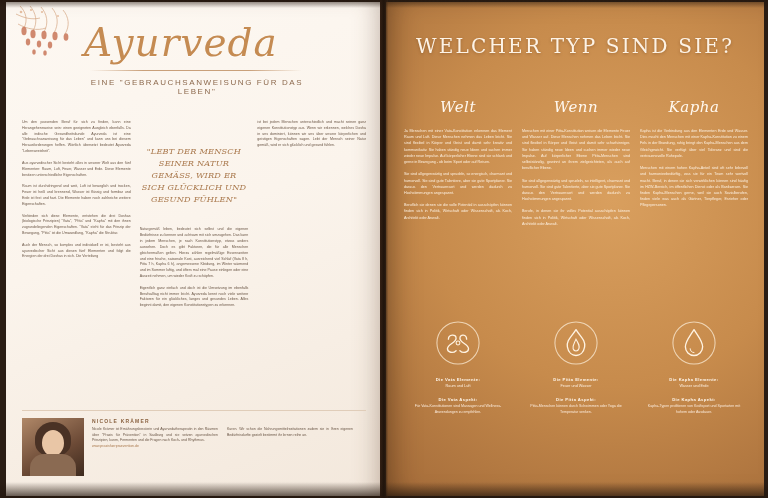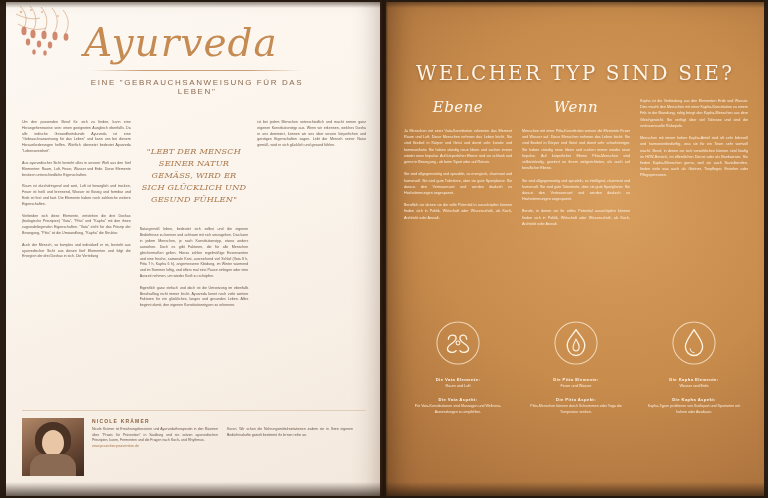--- a/index.html
+++ b/index.html
@@ -150,21 +150,21 @@
     width: 378px; height: 494px;
     background: radial-gradient(130% 100% at 60% 40%, #d99f5e 0%, #c78b4c 38%, #a9703c 70%, #80512b 100%);
     box-shadow: inset 16px 0 30px -14px rgba(50,25,10,0.55);
     overflow: hidden;
     color: #fff;
   }
   .right-inner { position: absolute; inset: 0; }
 
   .rtitle {
     position: absolute;
-    left: 0; right: 0; top: 59px;
+    left: 0; right: 0; top: 32px;
     text-align: center;
     font-family: "DejaVu Serif", serif;
     font-size: 20px;
     letter-spacing: 2.2px;
     color: #fdf3e6;
     text-shadow: 0 1px 3px rgba(90,50,20,0.35);
   }
 
   .types {
     position: absolute;
@@ -331,34 +331,35 @@
   </div>
 
   <div class="right-page">
     <div class="right-inner">
 
       <div class="rtitle">WELCHER TYP SIND SIE?</div>
 
       <div class="types">
 
         <div class="type-col">
-          <div class="type-name">Ebene</div>
+          <div class="type-name">Welt</div>
           <p>Ja Menschen mit einer Vata-Konstitution erkennen das Element Raum und Luft. Diese Menschen nehmen das Leben leicht. Sie sind flexibel in Körper und Geist und damit sehr kreativ und kommunikativ. Sie haben ständig neue Ideen und suchen immer wieder neue Impulse. Auf körperlicher Ebene sind sie schlank und gerne in Bewegung - ob beim Sport oder auf Reisen.</p>
           <p>Sie sind allgegenwärtig und sprudeln, so energisch, charmant und humorvoll. Sie sind gute Talentiere, aber sie gute Sportplaner. Sie daraus den Vertrauensort und werden dadurch zu Hochstimmungen angespannt.</p>
           <p>Beruflich sie denen sie die volle Potential in ausschöpfen können finden sich in Politik, Wirtschaft oder Wissenschaft, als Koch, Architekt oder Anwalt.</p>
         </div>
 
         <div class="type-col">
           <div class="type-name">Wenn</div>
           <p>Menschen mit einer Pitta-Konstitution weisen die Elemente Feuer und Wasser auf. Diese Menschen nehmen das Leben leicht. Sie sind flexibel in Körper und Geist und damit sehr scharfsinniger. Sie haben ständig neue Ideen und suchen immer wieder neue Impulse. Auf körperlicher Ebene Pitta-Menschen sind selbstständig, gewinnt an ihrem zielgerichteten, als auch auf beruflicher Ebene.</p>
           <p>Sie sind allgegenwärtig und sprudeln, so intelligent, charmant und humorvoll. Sie sind gute Talentierte, aber sie gute Sportplaner. Sie daraus den Vertrauensort und werden dadurch zu Hochstimmungen angespannt.</p>
           <p>Berufe, in denen sie ihr volles Potential ausschöpfen können finden sich in Politik, Wirtschaft oder Wissenschaft, als Koch, Architekt oder Anwalt.</p>
         </div>
 
         <div class="type-col">
+          <div class="type-name">Kapha</div>
           <p>Kapha ist die Verbindung aus den Elementen Erde und Wasser. Dies macht den Menschen mit einer Kapha-Konstitution zu einem Fels in der Brandung, ruhig bringt den Kapha-Menschen aus dem Gleichgewicht. Sie verfügt über viel Toleranz und sind die vertrauensvolle Ruhepole.</p>
           <p>Menschen mit einem hohen Kapha-Anteil sind oft sehr liebevoll und harmonieebedürftig, was sie für ein Team sehr wertvoll macht. Beruf, in denen sie sich verwirklichen können sind häufig im HZW-Bereich, im öffentlichen Dienst oder als Bankwesen. Sie finden Kapha-Menschen gerne, weil sie auch Sozialberufen, finden viele was auch als Gärtner, Tierpfleger, Erzieher oder Pflegepersonen.</p>
           <p></p>
         </div>
 
       </div>
 
       <div class="icons-row">
 
         <div class="icon-cell">

